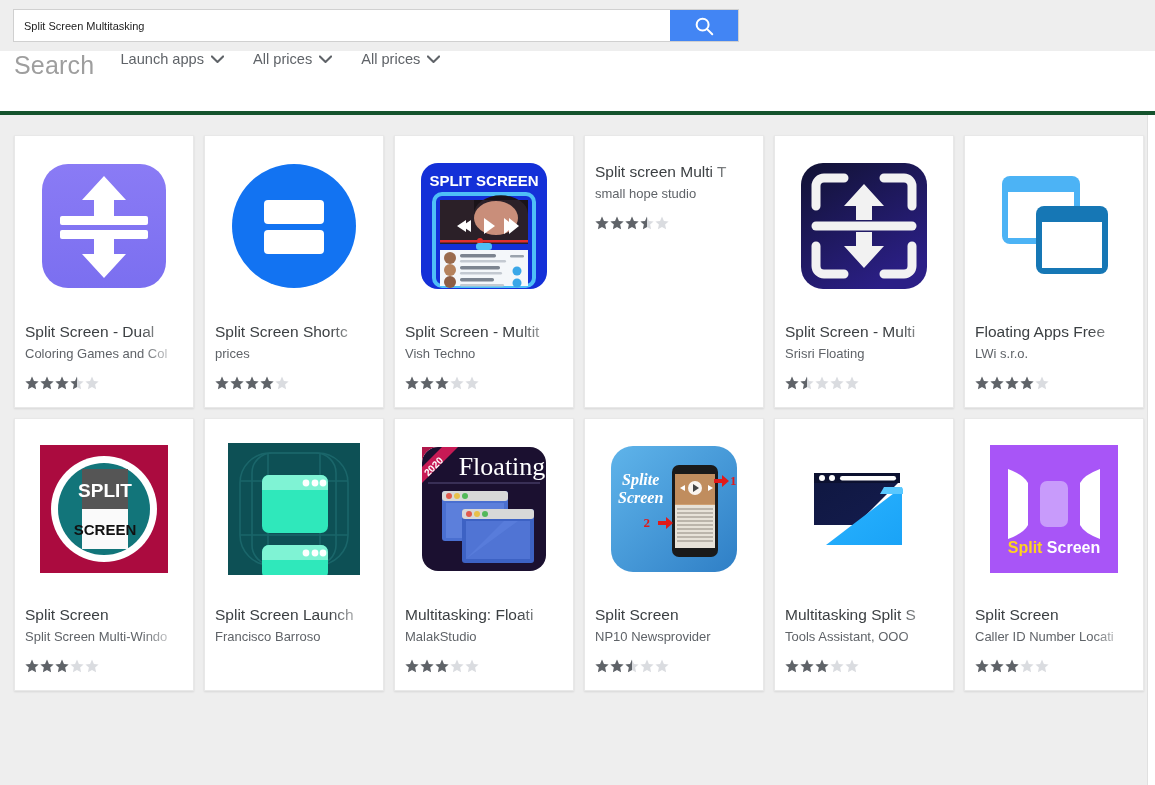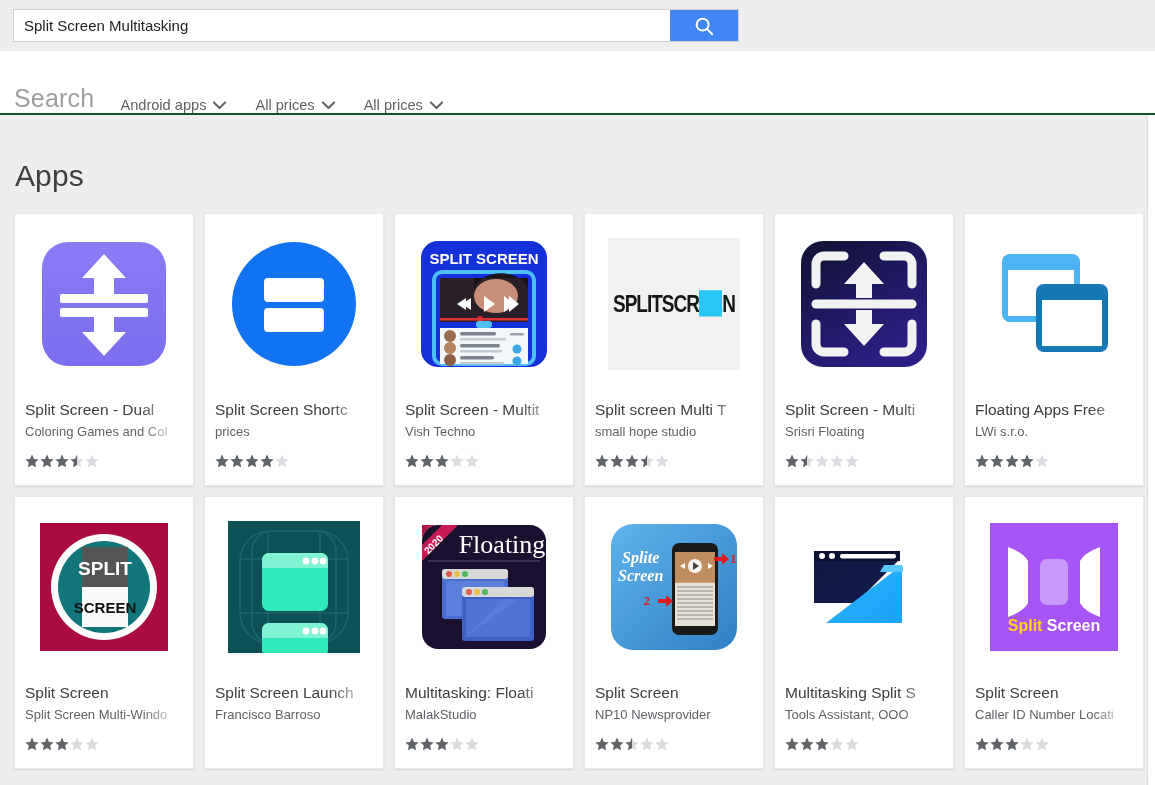--- a/index.html
+++ b/index.html
@@ -26,43 +26,43 @@
     height: 33px;
     width: 726px;
     border: 1px solid #d0d0d0;
     background: #ffffff;
   }
   .searchbox input {
     flex: 1;
     border: 0;
     outline: none;
     font-family: "Liberation Sans", sans-serif;
-    font-size: 15px;
+    font-size: 11px;
     color: #222222;
     padding: 8px 10px;
     background: transparent;
   }
   .searchbtn {
     width: 68px;
     background: #4285f4;
     border: 0;
     display: flex;
     align-items: center;
     justify-content: center;
     cursor: pointer;
   }
   .searchbtn svg { display: block; }
 
   
   .filterbar {
     height: 64px;
     background: #ffffff;
-    border-bottom: 2px solid #14532d;
+    border-bottom: 4px solid #14532d;
     display: flex;
-    align-items: flex-end;
+    align-items: flex-start;
     padding-left: 14px;
   }
   .filter-title {
     font-size: 25px;
     color: #9e9e9e;
     font-weight: 400;
     letter-spacing: .2px;
     margin-right: 26px;
     white-space: nowrap;
   }
@@ -186,21 +186,21 @@
         </svg>
       </span>
     </button>
   </div>
 </div>
 
 <div class="filterbar">
   <div class="filter-title">Search</div>
 
   <div class="chip">
-    <span>Android apps</span>
+    <span>Launch apps</span>
     <span class="caret">
       <svg width="13" height="9" viewBox="0 0 14 9">
           <path d="M1 1.2 L7 7.2 L13 1.2" stroke="#5f6368" stroke-width="2.2" fill="none" stroke-linecap="round" stroke-linejoin="round"></path>
         </svg>
     </span>
   </div>
 
   <div class="chip">
     <span>All prices</span>
     <span class="caret">
@@ -214,21 +214,20 @@
     <span>All prices</span>
     <span class="caret">
       <svg width="13" height="9" viewBox="0 0 14 9">
           <path d="M1 1.2 L7 7.2 L13 1.2" stroke="#5f6368" stroke-width="2.2" fill="none" stroke-linecap="round" stroke-linejoin="round"></path>
         </svg>
     </span>
   </div>
 </div>
 
 <div class="main">
-  <div class="section-title">Apps</div>
   <div class="grid" id="grid">
       <div class="card">
         <div class="iconwrap">
           <div class="icon-box"><svg class="ic" viewBox="0 0 132 132">
       <defs>
                 <linearGradient id="g0" x1="0" y1="0" x2="0" y2="1">
                   <stop offset="0" stop-color="#8a7bf5"></stop>
                   <stop offset="1" stop-color="#7b6ff0"></stop>
                 </linearGradient>
               </defs>
@@ -424,27 +423,20 @@
           </span>
           <span class="star">
             <svg width="14" height="14" viewBox="0 0 14 14">
               <path d="M7 0.6 L8.9 4.9 L13.6 5.4 L10.1 8.6 L11.1 13.3 L7 10.9 L2.9 13.3 L3.9 8.6 L0.4 5.4 L5.1 4.9 Z" fill="#dadce0"></path>
             </svg>
             <span class="fillclip" style="width:0.00px"></span>
           </span>
         </div>
       </div>
       <div class="card">
-        <div class="iconwrap">
-          <div class="icon-box">
-            <div class="ic" style="background:#f1f1f1;display:flex;align-items:center;justify-content:center;">
-      <div style="font-family:'Liberation Sans',sans-serif;font-weight:bold;font-size:19px;letter-spacing:-1px;color:#171717;transform:scaleY(1.25);white-space:nowrap;">SPLITSCR<span style="background:#29c5f6;color:#29c5f6;">EE</span>N</div>
-    </div>
-          </div>
-        </div>
         <div class="app-title">Split screen Multi T</div>
         <div class="app-dev">small hope studio</div>
         <div class="stars">
           <span class="star">
             <svg width="14" height="14" viewBox="0 0 14 14">
               <path d="M7 0.6 L8.9 4.9 L13.6 5.4 L10.1 8.6 L11.1 13.3 L7 10.9 L2.9 13.3 L3.9 8.6 L0.4 5.4 L5.1 4.9 Z" fill="#dadce0"></path>
             </svg>
             <span class="fillclip" style="width:14.00px">
               <svg width="14" height="14" viewBox="0 0 14 14">
                 <path d="M7 0.6 L8.9 4.9 L13.6 5.4 L10.1 8.6 L11.1 13.3 L7 10.9 L2.9 13.3 L3.9 8.6 L0.4 5.4 L5.1 4.9 Z" fill="#5f6368"></path>

